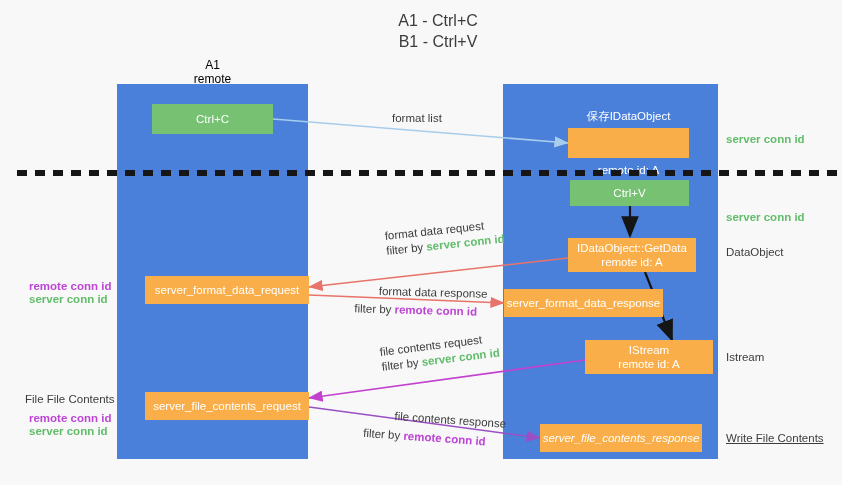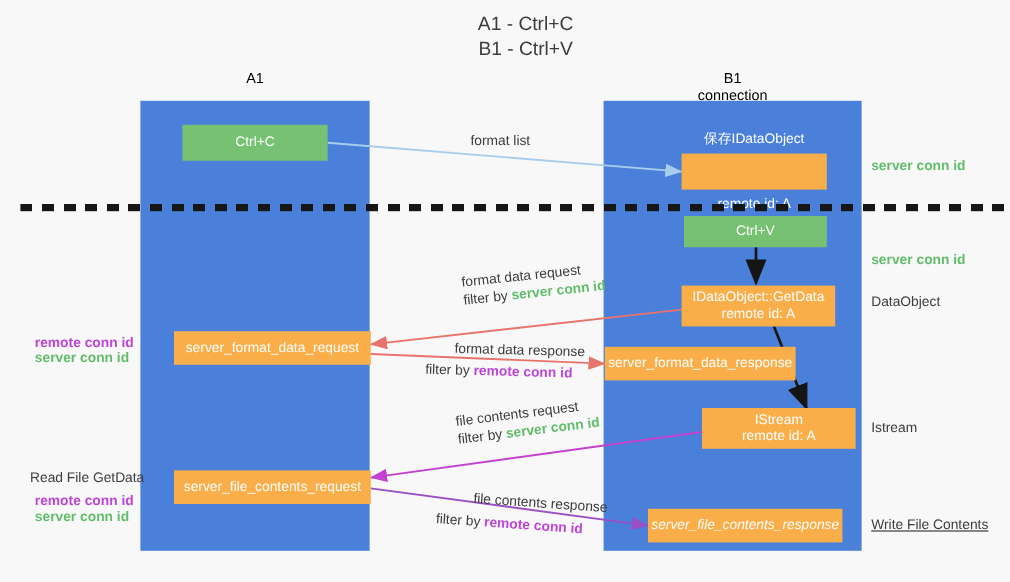--- a/index.html
+++ b/index.html
@@ -54,24 +54,21 @@
 
 <div id="stage">
 
   <div class="title">
     <div>A1 - Ctrl+C</div>
     <div>B1 - Ctrl+V</div>
   </div>
 
   <div class="col-head" style="left:100px;top:58px;width:191px;">
     <span>A1</span>
-  </div>
-  <div class="col-head" style="left:486px;top:58px;width:215px;">
-    <span>B1</span>
-    <span class="l2">connection</span>
+    <span class="l2">remote</span>
   </div>
 
   <div class="panel" style="left:100px;top:84px;width:191px;height:375px;"></div>
   <div class="panel" style="left:486px;top:84px;width:215px;height:375px;"></div>
 
   <svg class="arrows" viewBox="0 0 842 485">
     <defs>
       <marker id="ar-blue" markerWidth="9" markerHeight="7" refX="8.5" refY="3.5" orient="auto">
         <polygon points="0 0, 9 3.5, 0 7" fill="#a8cdec"></polygon>
       </marker>
@@ -179,17 +176,17 @@
 
   <div class="lbl green" style="left:709px;top:132px;">server conn id</div>
   <div class="lbl green" style="left:709px;top:210px;">server conn id</div>
   <div class="lbl dark" style="left:709px;top:245px;">DataObject</div>
   <div class="lbl dark" style="left:709px;top:350px;">Istream</div>
   <div class="lbl dark" style="left:709px;top:431px;text-decoration:underline;">Write File Contents</div>
 
   <div class="lbl purple" style="left:12px;top:279px;">remote conn id</div>
   <div class="lbl green" style="left:12px;top:292px;">server conn id</div>
 
-  <div class="lbl dark" style="left:8px;top:392px;">Read File GetData</div>
+  <div class="lbl dark" style="left:8px;top:392px;">File File Contents</div>
   <div class="lbl purple" style="left:12px;top:411px;">remote conn id</div>
   <div class="lbl green" style="left:12px;top:424px;">server conn id</div>
 
 </div>
 
 </body></html>

